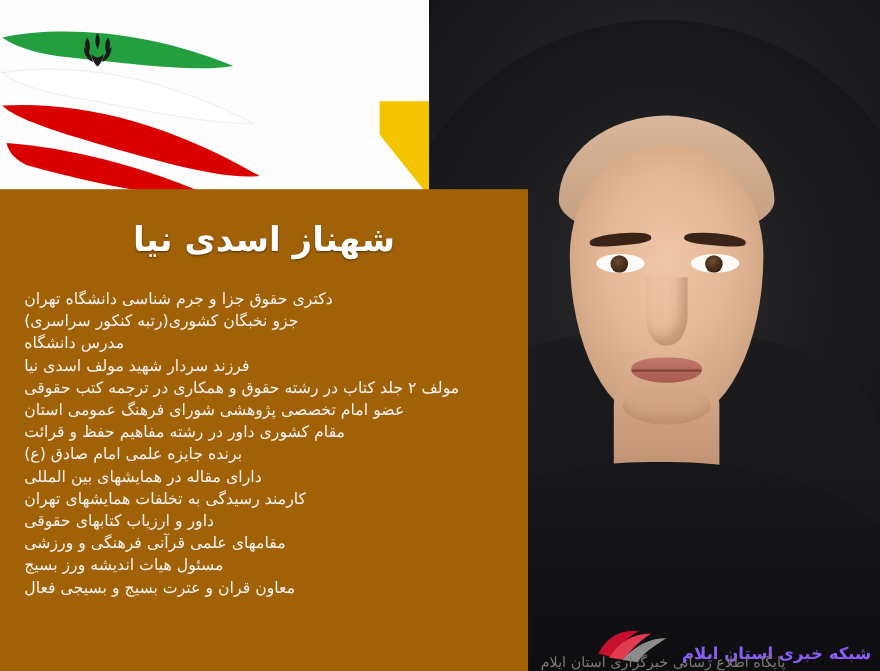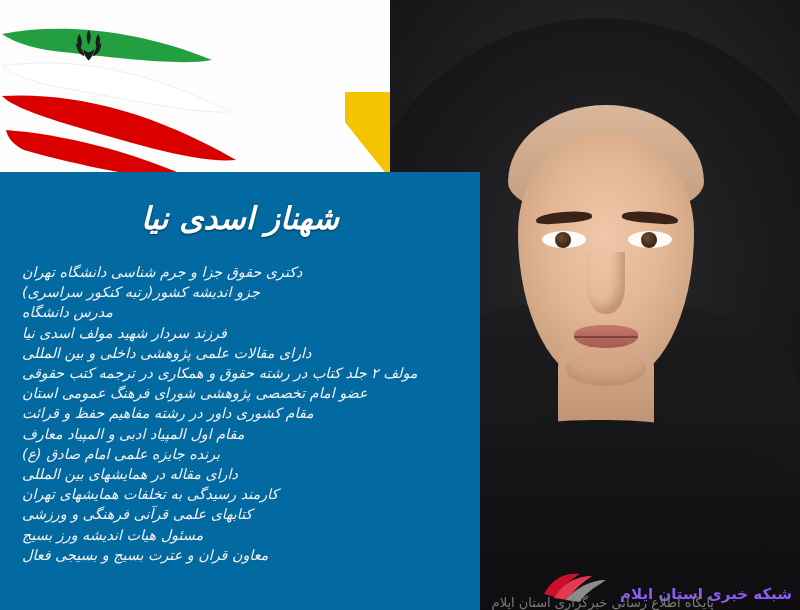--- a/index.html
+++ b/index.html
@@ -42,22 +42,21 @@
     height: 95px;
   }
 
   
   .dark-panel {
     position: absolute;
     left: 0;
     top: 172px;
     width: 480px;
     height: 438px;
-    background: #0369a1;
-    font-style: italic;
+    background: #a16207;
   }
   .dark-panel-inner {
     position: absolute;
     left: 0;
     top: 0;
     width: 100%;
     height: 100%;
     padding: 14px 22px 10px 22px;
     box-sizing: border-box;
     text-align: center;
@@ -309,32 +308,31 @@
     <div class="p-lips"></div>
     <div class="p-lipline"></div>
     <div class="p-chin"></div>
   </div>
 
   <div class="dark-panel">
     <div class="dark-panel-inner">
       <h1 class="person-name">شهناز اسدی نیا</h1>
       <ul class="bio-list">
         <li>دکتری حقوق جزا و جرم شناسی دانشگاه تهران</li>
-        <li>جزو اندیشه کشور(رتبه کنکور سراسری)</li>
+        <li>جزو نخبگان کشوری(رتبه کنکور سراسری)</li>
         <li>مدرس دانشگاه</li>
         <li>فرزند سردار شهید مولف اسدی نیا</li>
-        <li>دارای مقالات علمی پژوهشی داخلی و بین المللی</li>
         <li>مولف ۲ جلد کتاب در رشته حقوق و همکاری در ترجمه کتب حقوقی</li>
         <li>عضو امام تخصصی پژوهشی شورای فرهنگ عمومی استان</li>
         <li>مقام کشوری داور در رشته مفاهیم حفظ و قرائت</li>
-        <li>مقام اول المپیاد ادبی و المپیاد معارف</li>
         <li>برنده جایزه علمی امام صادق (ع)</li>
         <li>دارای مقاله در همایشهای بین المللی</li>
         <li>کارمند رسیدگی به تخلفات همایشهای تهران</li>
-        <li>کتابهای علمی قرآنی فرهنگی و ورزشی</li>
+        <li>داور و ارزیاب کتابهای حقوقی</li>
+        <li>مقامهای علمی قرآنی فرهنگی و ورزشی</li>
         <li>مسئول هیات اندیشه ورز بسیج</li>
         <li>معاون قران و عترت بسیج و بسیجی فعال</li>
       </ul>
     </div>
   </div>
 
   <div class="footer-logo">
     <div class="footer-text">شبکه خبری استان ایلام</div>
     <svg class="footer-mark" viewBox="0 0 74 40">
       <path d="M4,30 C12,14 26,8 40,10 C30,16 22,24 18,34 Z" fill="#c8102e"></path>

